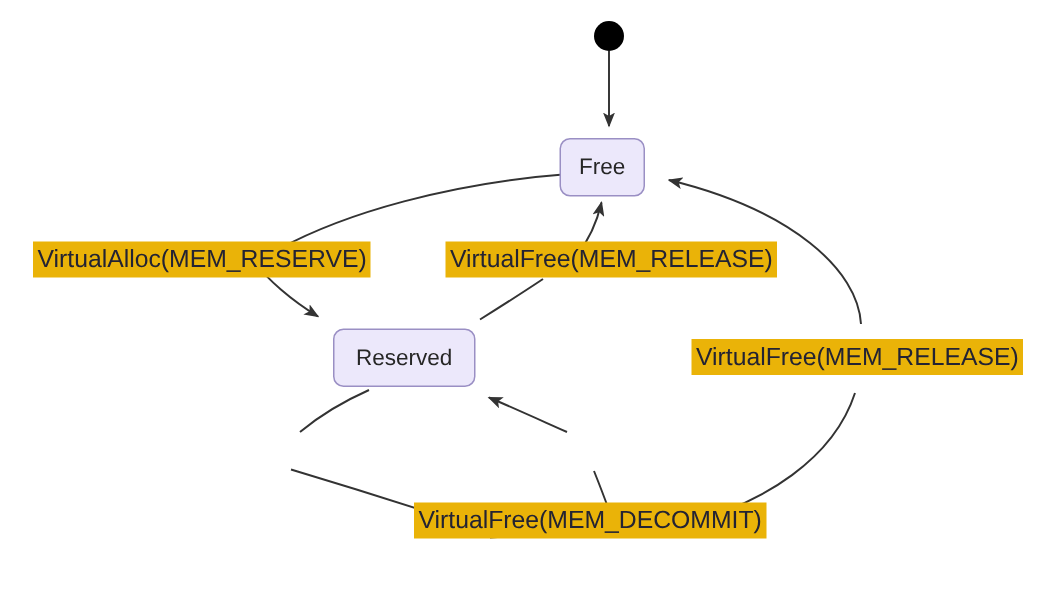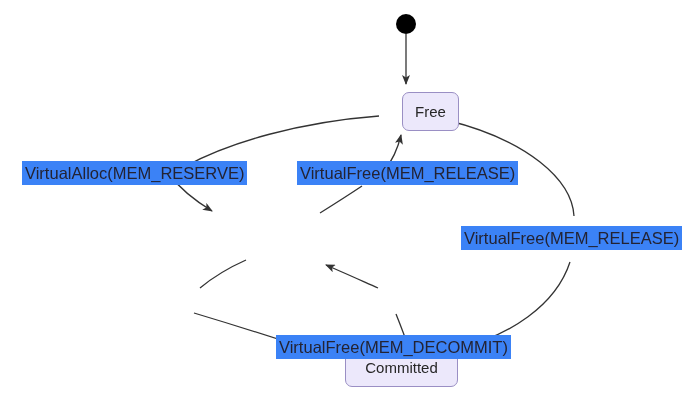--- a/index.html
+++ b/index.html
@@ -33,21 +33,21 @@
     justify-content: center;
     color: #262626;
     font-size: 15px;
     font-family: "Liberation Sans", sans-serif;
     white-space: nowrap;
     z-index: 3;
   }
   .edge-label {
     position: absolute;
     box-sizing: border-box;
-    background: #3b82f6;
+    background: #eab308;
     color: #232333;
     font-size: 16.5px;
     font-family: "Liberation Sans", sans-serif;
     line-height: 22px;
     padding: 1px 3px;
     white-space: nowrap;
     z-index: 4;
   }
 </style>
 </head>
@@ -89,28 +89,28 @@
     <g>
       <path d="M456,349 C 510,336 556,305 570,262" fill="none" stroke="#333333" stroke-width="1.3"></path>
       <path d="M574,216 C 572,180 528,140 446,120" fill="none" stroke="#333333" stroke-width="1.3" marker-end="url(#arrowhead)"></path>
     </g>
   </svg>
 
   <svg style="position:absolute;left:394px;top:12px;width:24px;height:24px;z-index:3;" viewBox="0 0 24 24" xmlns="http://www.w3.org/2000/svg">
     <circle cx="12" cy="12" r="10" fill="#000000"></circle>
   </svg>
 
-  <div class="state-node" style="left:402px;top:92px;width:57px;height:39px;">
+  <div class="state-node" style="left:373px;top:92px;width:57px;height:39px;">
     <span>Free</span>
   </div>
 
+  <div class="state-node" style="left:222px;top:219px;width:95px;height:39px;">
+    <span>Reserved</span>
+  </div>
 
-  <div class="state-node" style="left:345px;top:348px;width:113px;height:39px;">
-    <span>Committed</span>
-  </div>
 
   <div class="edge-label" style="left:22px;top:161px;">VirtualAlloc(MEM_RESERVE)</div>
 
   <div class="edge-label" style="left:297px;top:161px;">VirtualFree(MEM_RELEASE)</div>
 
 
   <div class="edge-label" style="left:276px;top:291px;margin-top:44px;">VirtualFree(MEM_DECOMMIT)</div>
 
   <div class="edge-label" style="left:461px;top:226px;">VirtualFree(MEM_RELEASE)</div>
 

